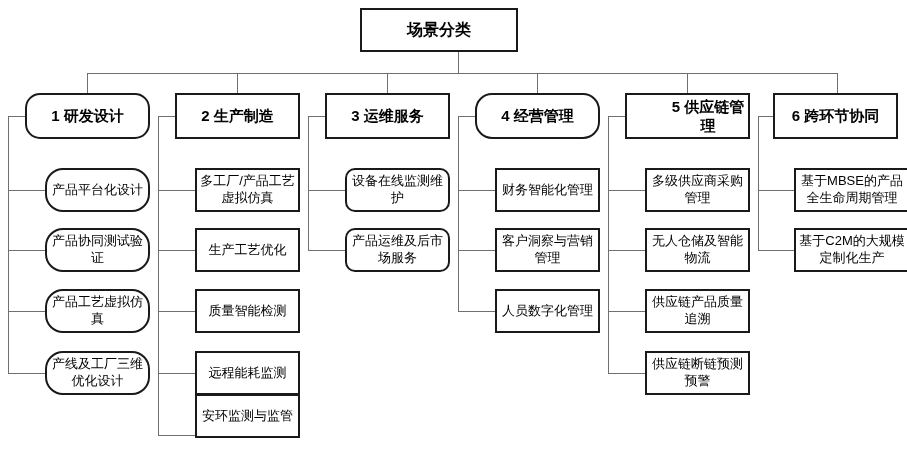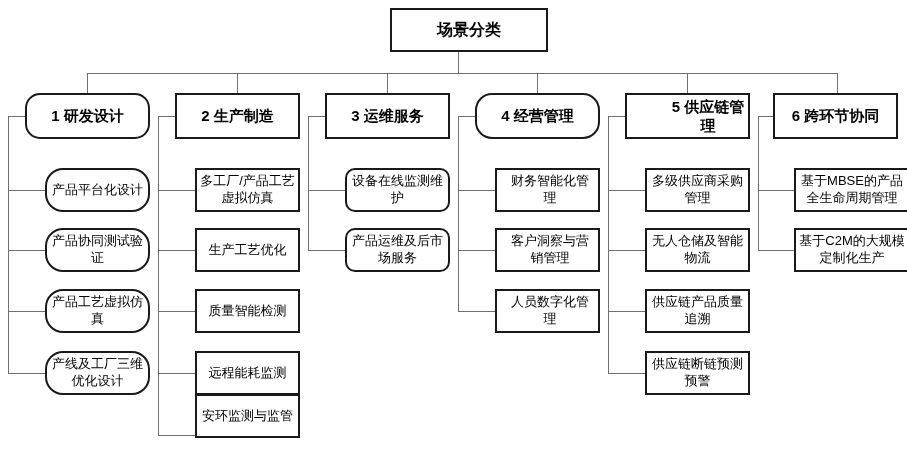--- a/index.html
+++ b/index.html
@@ -7,27 +7,27 @@
     position:relative;width:907px;height:472px;background:#ffffff;
     font-family:"Liberation Sans","DejaVu Sans",sans-serif;color:#000000;
     overflow:hidden;
   }
   .connectors{position:absolute;left:0;top:0;width:907px;height:472px;}
   .node{
     position:absolute;background:#ffffff;border:2px solid #1a1a1a;
     box-sizing:border-box;display:flex;align-items:center;justify-content:center;
     text-align:center;line-height:1.3;
   }
-  .root{left:390px;top:8px;width:158px;height:44px;font-size:16px;font-weight:bold;}
+  .root{left:360px;top:8px;width:158px;height:44px;font-size:16px;font-weight:bold;}
   .header{top:93px;width:125px;height:46px;font-size:15px;font-weight:bold;}
   .h1{left:25px;border-radius:15px;}  .h2{left:175px;} .h3{left:325px;}
   .h4{left:475px;border-radius:17px;} .h5{left:625px;padding-left:41px;} .h6{left:773px;}
   .child{width:105px;height:44px;font-size:13px;padding:1px 3px;}
   .c1{left:45px;border-radius:18px;}  .c2{left:195px;} .c3{left:345px;border-radius:10px;}
-  .c4{left:495px;padding-left:8px;} .c5{left:645px;} .c6{left:794px;width:116px;}
+  .c4{left:495px;} .c5{left:645px;} .c6{left:794px;width:116px;}
   .r1{top:168px;} .r2{top:228px;} .r3{top:289px;} .r4{top:351px;} .r5{top:394px;}
   line{stroke:#6f6f6f;stroke-width:1;}
 </style>
 </head>
 <body>
 
 <div class="canvas">
 
   <svg class="connectors" width="907" height="472" viewBox="0 0 907 472" shape-rendering="crispEdges">
 

